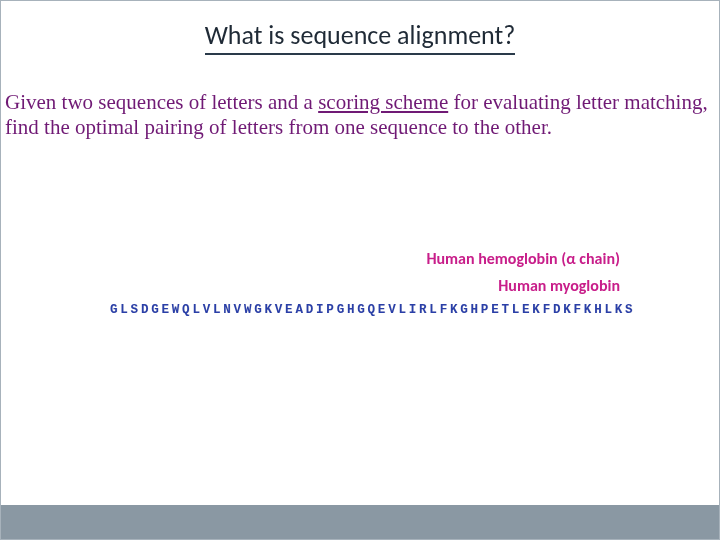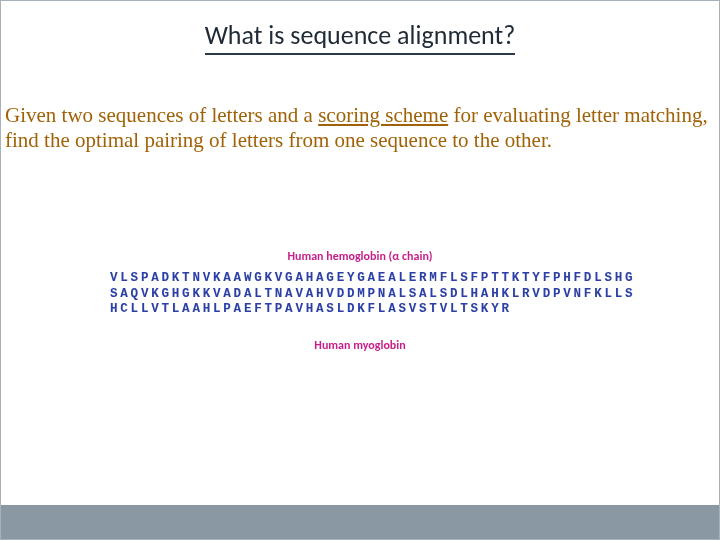--- a/index.html
+++ b/index.html
@@ -17,39 +17,40 @@
     .title {
       display: inline-block;
       font-size: 26px;
       color: #1f2a36;
       border-bottom: 2px solid #2a3a4a;
       padding-bottom: 2px;
     }
     .body-text {
       font-size: 21px;
       line-height: 1.18;
-      color: #a16207;
-      padding: 48px 10px 0 4px;
+      color: #701a75;
+      padding: 35px 10px 0 4px;
       font-family: "Times New Roman", Times, serif;
     }
     .body-text .u { text-decoration: underline; }
     .seq-block {
       position: absolute;
       left: 50%;
       transform: translateX(-50%);
       top: 248px;
       width: 520px;
       text-align: center;
     }
     .seq-label {
-      font-size: 12px;
+      font-size: 16px;
       font-weight: 700;
       color: #c81e8a;
       margin-bottom: 8px;
       white-space: nowrap;
+      text-align: right;
     }
     .seq-lines {
       text-align: left;
       margin: 0 auto 20px auto;
       width: 500px;
     }
     .seq-line {
       font-family: "Courier New", Courier, monospace;
       font-size: 12.5px;
       font-weight: 700;
@@ -73,25 +74,21 @@
   <div class="title-wrap">
     <span class="title">What is sequence alignment?</span>
   </div>
 
   <div class="body-text">
     <span>Given two sequences of letters and a </span><span class="u">scoring scheme</span><span> for evaluating letter matching, find the optimal pairing of letters from one sequence to the other.</span>
   </div>
 
   <div class="seq-block">
     <div class="seq-label">Human hemoglobin (α chain)</div>
-    <div class="seq-lines">
-      <div class="seq-line">VLSPADKTNVKAAWGKVGAHAGEYGAEALERMFLSFPTTKTYFPHFDLSHG</div>
-      <div class="seq-line">SAQVKGHGKKVADALTNAVAHVDDMPNALSALSDLHAHKLRVDPVNFKLLS</div>
-      <div class="seq-line">HCLLVTLAAHLPAEFTPAVHASLDKFLASVSTVLTSKYR</div>
-    </div>
 
     <div class="seq-label">Human myoglobin</div>
     <div class="seq-lines">
+      <div class="seq-line">GLSDGEWQLVLNVWGKVEADIPGHGQEVLIRLFKGHPETLEKFDKFKHLKS</div>
     </div>
   </div>
 
   <div class="footer-bar"></div>
 </div>
 
 </body></html>

